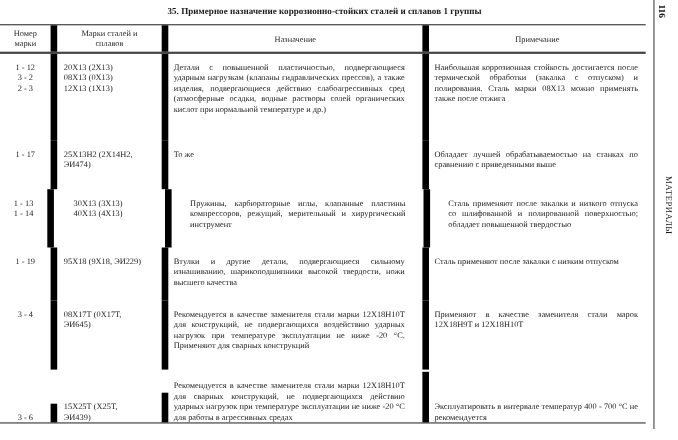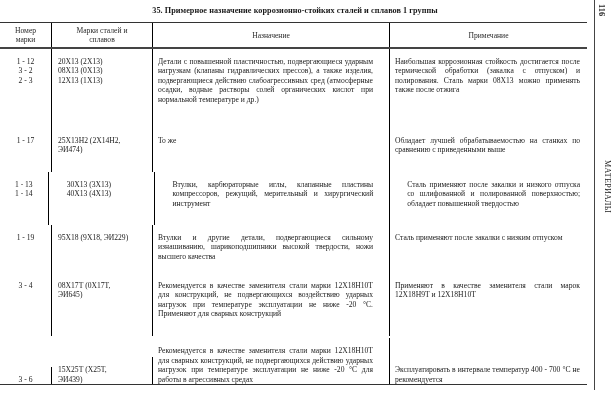--- a/index.html
+++ b/index.html
@@ -68,21 +68,21 @@
       position: relative;
     }
     .header-row {
       height: 24px;
       border-bottom: 2px solid #444;
       font-size: 7.6px;
       color: #2a2a2a;
     }
     .cell {
       box-sizing: border-box;
-      border-right: 1px solid #000000;
+      border-right: 6px solid #000000;
       font-size: 7.6px;
       line-height: 9.4px;
     }
     .cell:last-child {
       border-right: none;
     }
     .c1 { width: 52px; text-align: center; }
     .c2 { width: 101px; padding-left: 6px; }
     .c3 { width: 237px; padding-left: 5px; padding-right: 16px; text-align: justify; }
     .c4 { width: 197px; padding-left: 5px; padding-right: 7px; text-align: justify; }
@@ -159,21 +159,21 @@
 
   <div class="row data-row r3">
     <div class="cell c1">
       <span class="line">1 - 13</span>
       <span class="line">1 - 14</span>
     </div>
     <div class="cell c2">
       <span class="line">30Х13 (3Х13)</span>
       <span class="line">40Х13 (4Х13)</span>
     </div>
-    <div class="cell c3">Втулки, карбюраторные иглы, клапанные пластины компрессоров, режущий, мерительный и хирургический инструмент</div>
+    <div class="cell c3">Пружины, карбюраторные иглы, клапанные пластины компрессоров, режущий, мерительный и хирургический инструмент</div>
     <div class="cell c4">Сталь применяют после закалки и низкого отпуска со шлифованной и полированной поверхностью; обладает повышенной твердостью</div>
   </div>
 
   <div class="row data-row r4">
     <div class="cell c1">
       <span class="line">1 - 19</span>
     </div>
     <div class="cell c2">
       <span class="line">95Х18 (9Х18, ЭИ229)</span>
     </div>

